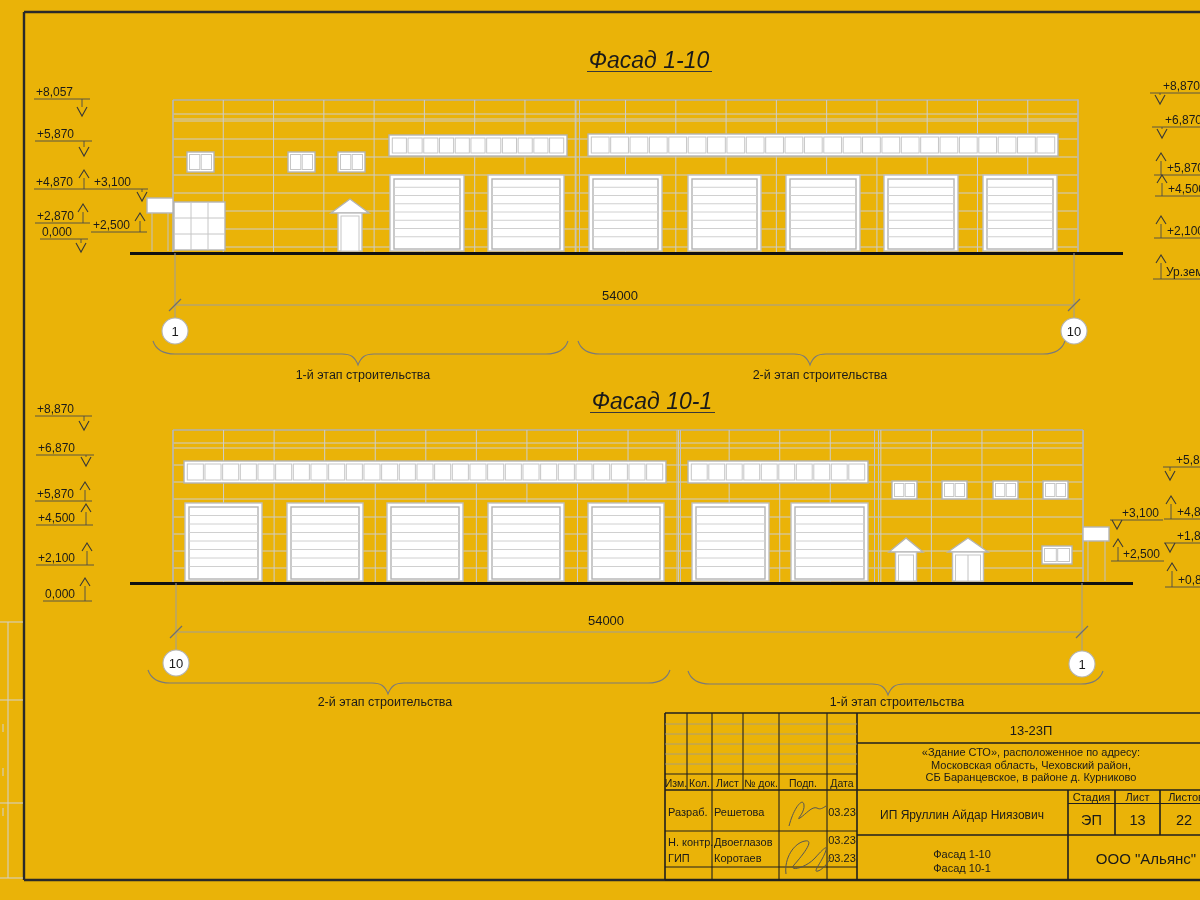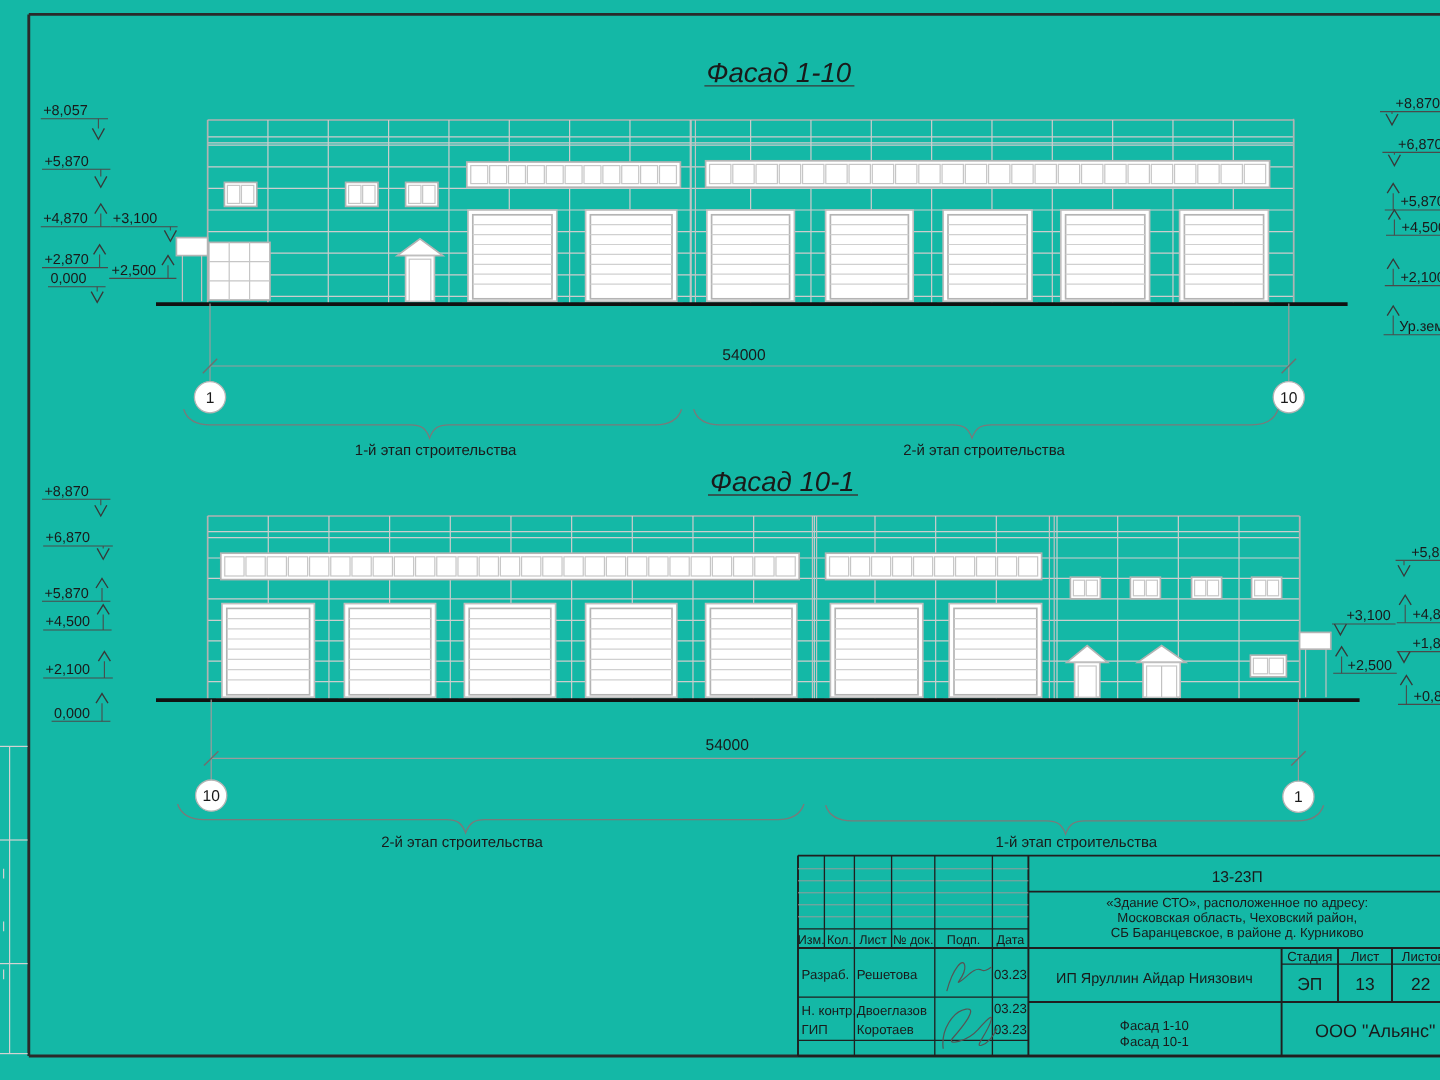--- a/index.html
+++ b/index.html
@@ -1,16 +1,16 @@
 <!DOCTYPE html>
 <html><head>
 <meta charset="utf-8">
 <style>
   html,body{margin:0;padding:0;background:#ffffff;}
-  #sheet{position:relative;width:1200px;height:900px;background:#14b8a6;overflow:hidden;
+  #sheet{position:relative;width:1200px;height:900px;background:#eab308;overflow:hidden;
          font-family:"Liberation Sans","DejaVu Sans",sans-serif;}
   svg{position:absolute;left:0;top:0;}
   svg text{font-family:"Liberation Sans","DejaVu Sans",sans-serif;fill:#1a1a1a;}
   
   .frame{stroke:#2a2a2a;stroke-width:2.4;fill:none;}
   .wall{stroke:#cdcdcd;stroke-width:1;fill:none;}
   .edge{stroke:#b2b2b2;stroke-width:1.3;fill:none;}
   .div{stroke:#c2c2c2;stroke-width:1;fill:none;}
   .winf{stroke:#b4b4b4;stroke-width:1.4;fill:#ffffff;}
   .pane{stroke:#c6c6c6;stroke-width:1;fill:#ffffff;}

